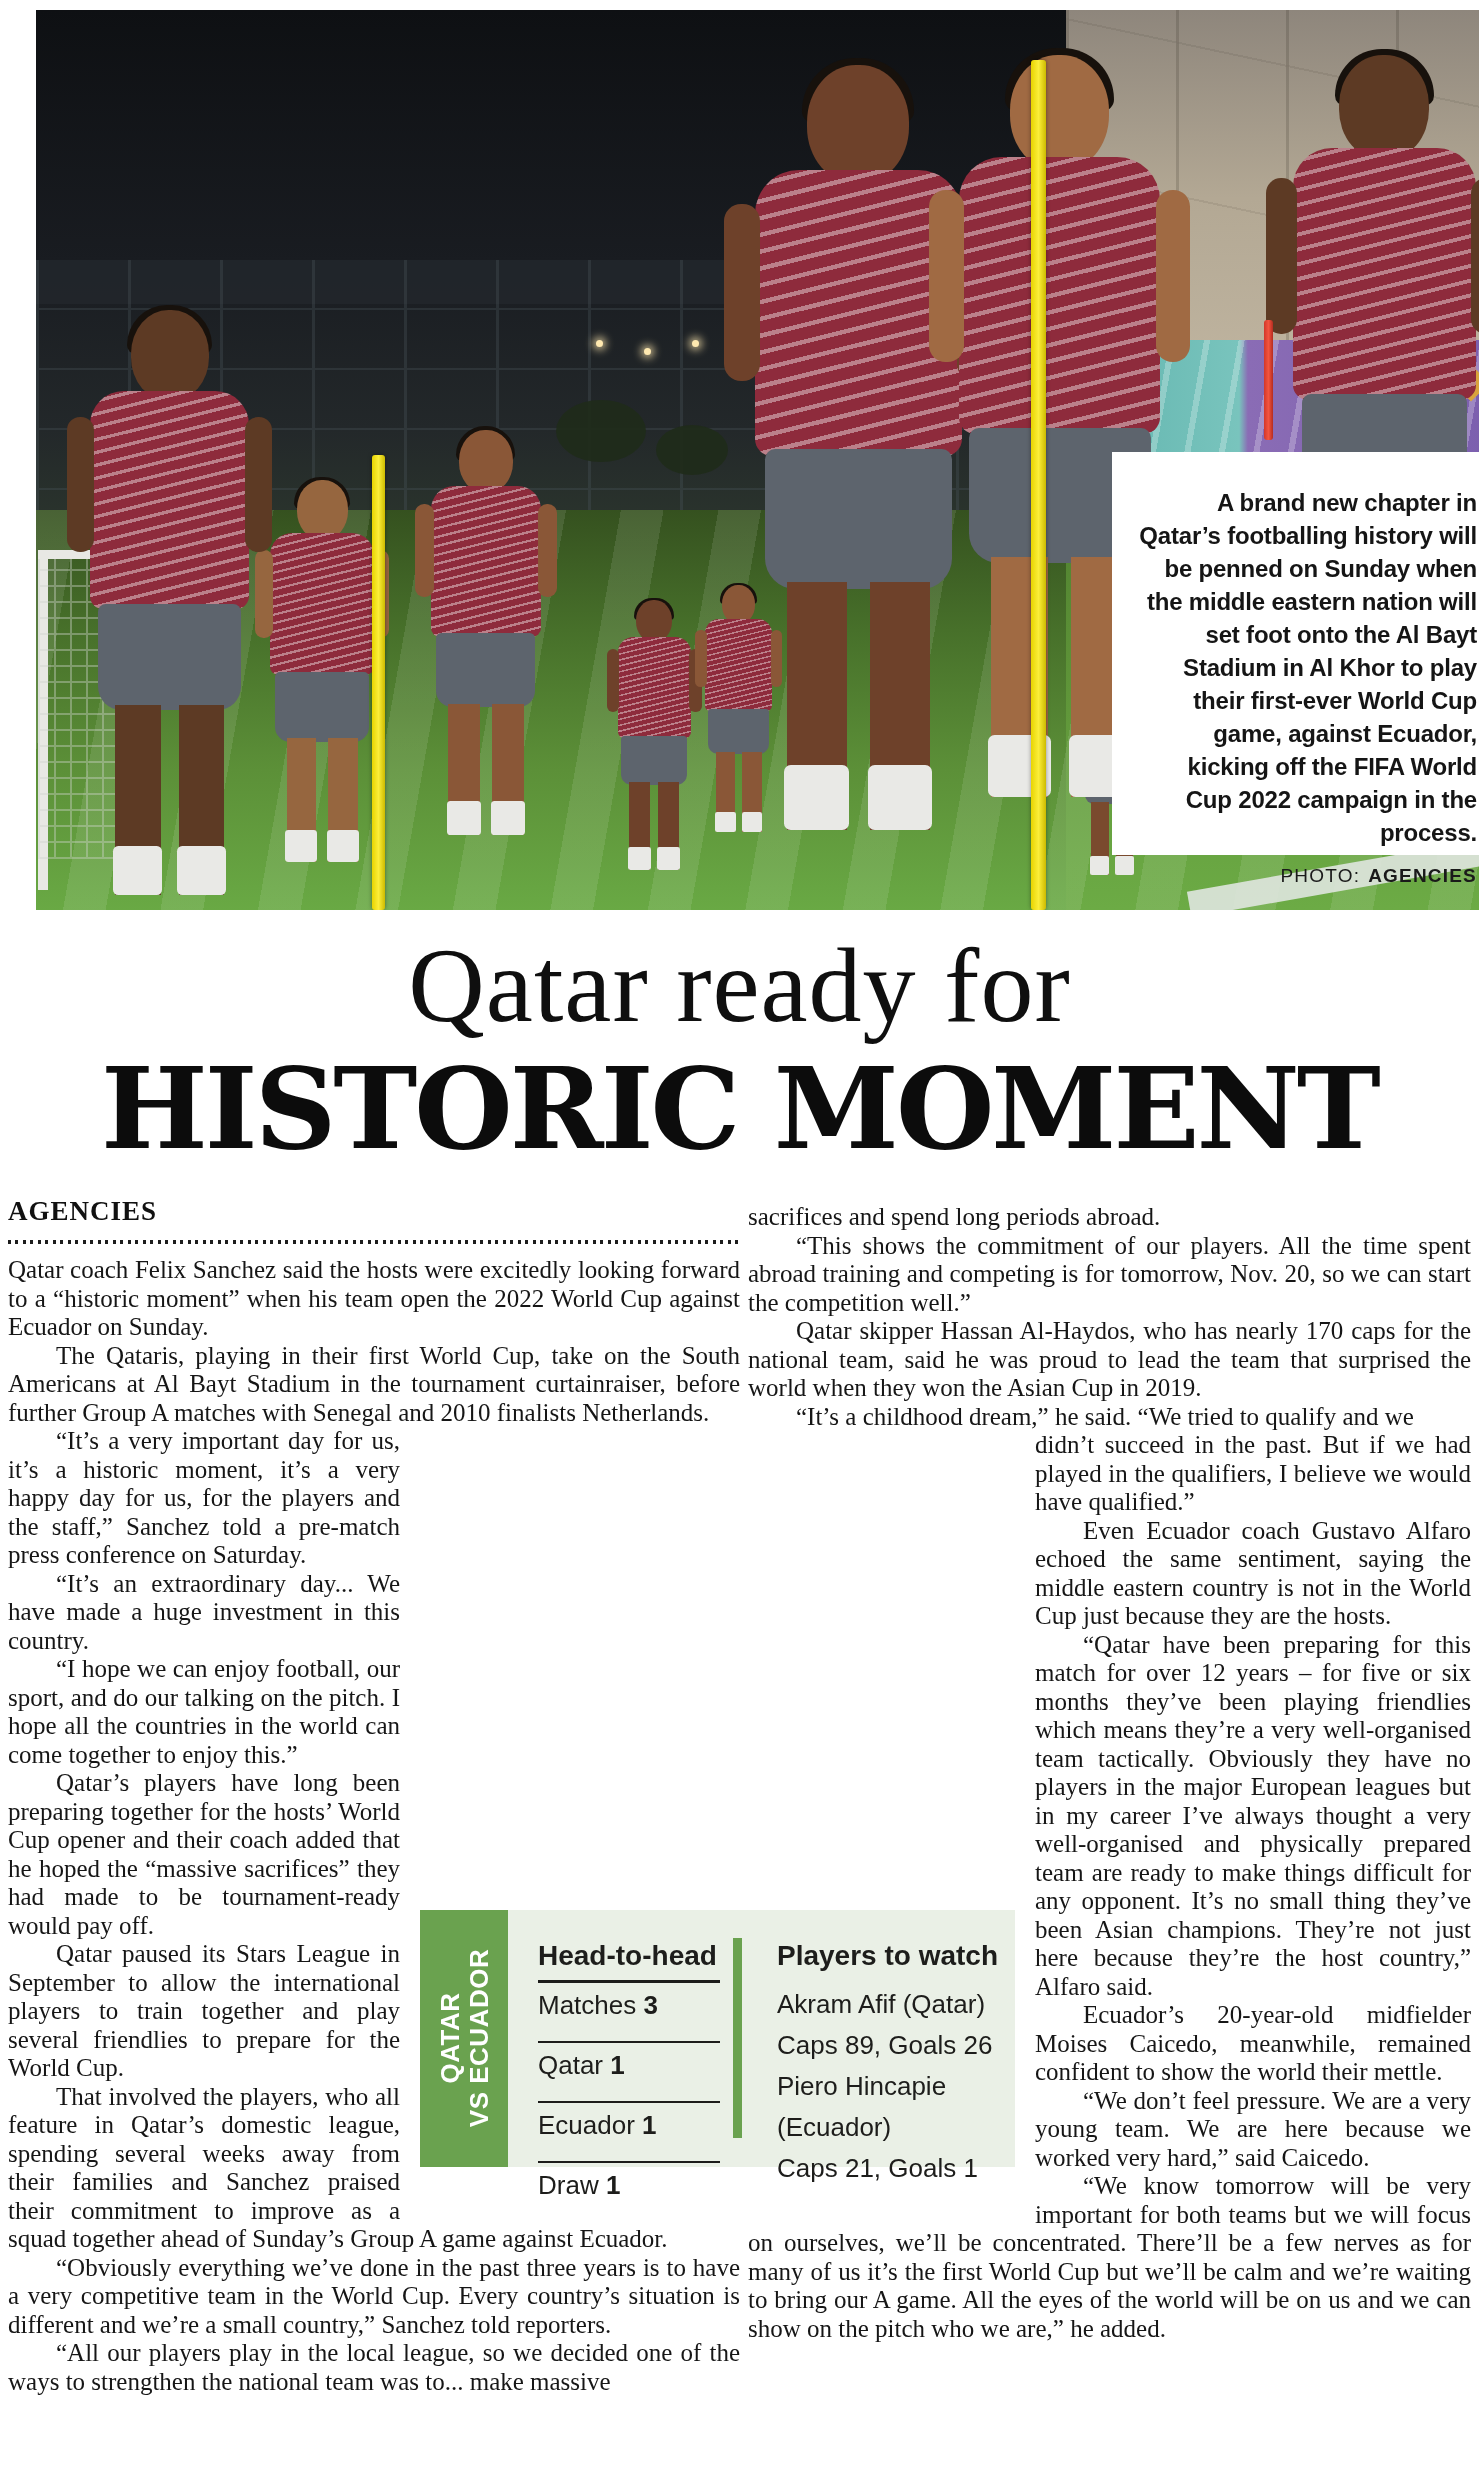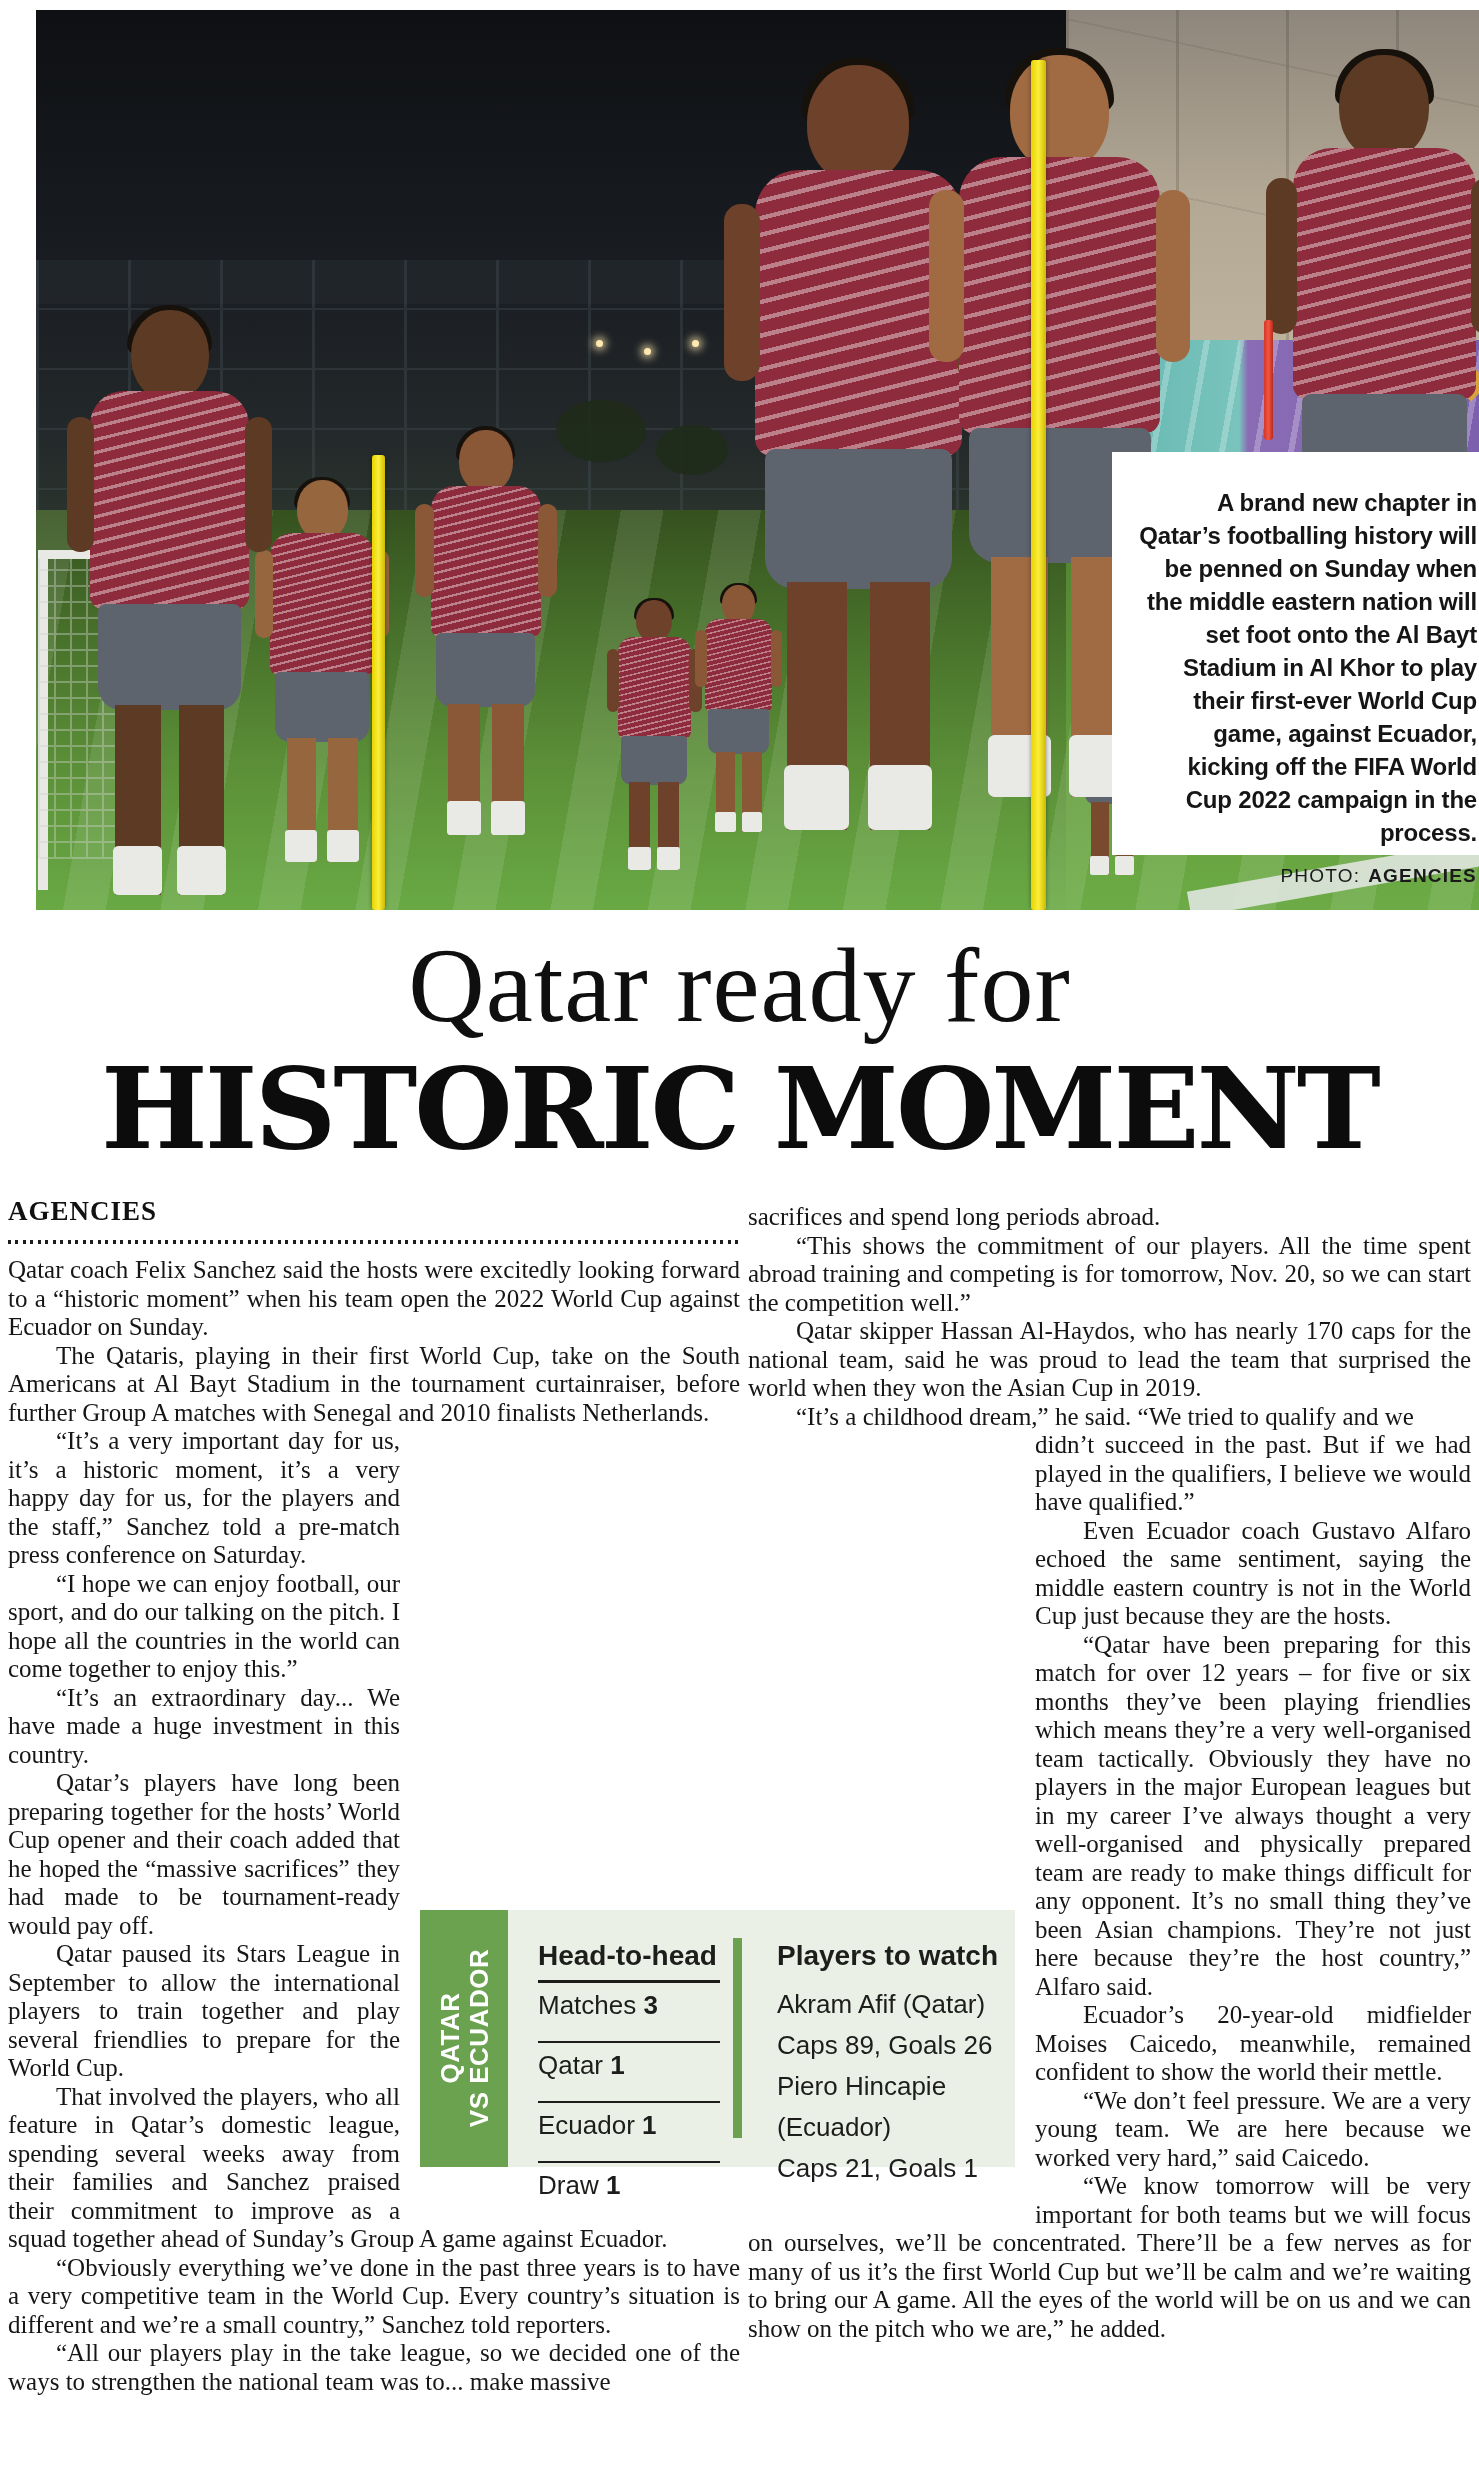--- a/index.html
+++ b/index.html
@@ -243,27 +243,27 @@
   <div id="headline2">HISTORIC MOMENT</div>
 
   <div id="byline">AGENCIES</div>
   <div id="byline-rule"></div>
 
   <div id="col-left" class="col">
     <p>Qatar coach Felix Sanchez said the hosts were excitedly looking forward to a “historic moment” when his team open the 2022 World Cup against Ecuador on Sunday.</p>
     <p class="ind">The Qataris, playing in their first World Cup, take on the South Americans at Al Bayt Stadium in the tournament curtainraiser, before further Group A matches with Senegal and 2010 finalists Netherlands.</p>
     <div class="spacer-r"></div>
     <p class="ind">“It’s a very important day for us, it’s a historic moment, it’s a very happy day for us, for the players and the staff,” Sanchez told a pre-match press conference on Saturday.</p>
+    <p class="ind">“It’s an extraordinary day... We have made a huge investment in this country.</p>
     <p class="ind">“I hope we can enjoy football, our sport, and do our talking on the pitch. I hope all the countries in the world can come together to enjoy this.”</p>
-    <p class="ind">“It’s an extraordinary day... We have made a huge investment in this country.</p>
     <p class="ind">Qatar’s players have long been preparing together for the hosts’ World Cup opener and their coach added that he hoped the “massive sacrifices” they had made to be tournament-ready would pay off.</p>
     <p class="ind">Qatar paused its Stars League in September to allow the international players to train together and play several friendlies to prepare for the World Cup.</p>
     <p class="ind">That involved the players, who all feature in Qatar’s domestic league, spending several weeks away from their families and Sanchez praised their commitment to improve as a squad together ahead of Sunday’s Group A game against Ecuador.</p>
     <p class="ind">“Obviously everything we’ve done in the past three years is to have a very competitive team in the World Cup. Every country’s situation is different and we’re a small country,” Sanchez told reporters.</p>
-    <p class="ind">“All our players play in the take league, so we decided one of the ways to strengthen the national team was to... make massive</p>
+    <p class="ind">“All our players play in the local league, so we decided one of the ways to strengthen the national team was to... make massive</p>
   </div>
 
   <div id="col-right" class="col">
     <p>sacrifices and spend long periods abroad.</p>
     <p class="ind">“This shows the commitment of our players. All the time spent abroad training and competing is for tomorrow, Nov. 20, so we can start the competition well.”</p>
     <p class="ind">Qatar skipper Hassan Al-Haydos, who has nearly 170 caps for the national team, said he was proud to lead the team that surprised the world when they won the Asian Cup in 2019.</p>
     <p class="ind">“It’s a childhood dream,” he said. “We tried to qualify and we</p>
     <div class="spacer-l"></div>
     <p>didn’t succeed in the past. But if we had played in the qualifiers, I believe we would have qualified.”</p>
     <p class="ind">Even Ecuador coach Gustavo Alfaro echoed the same sentiment, saying the middle eastern country is not in the World Cup just because they are the hosts.</p>

